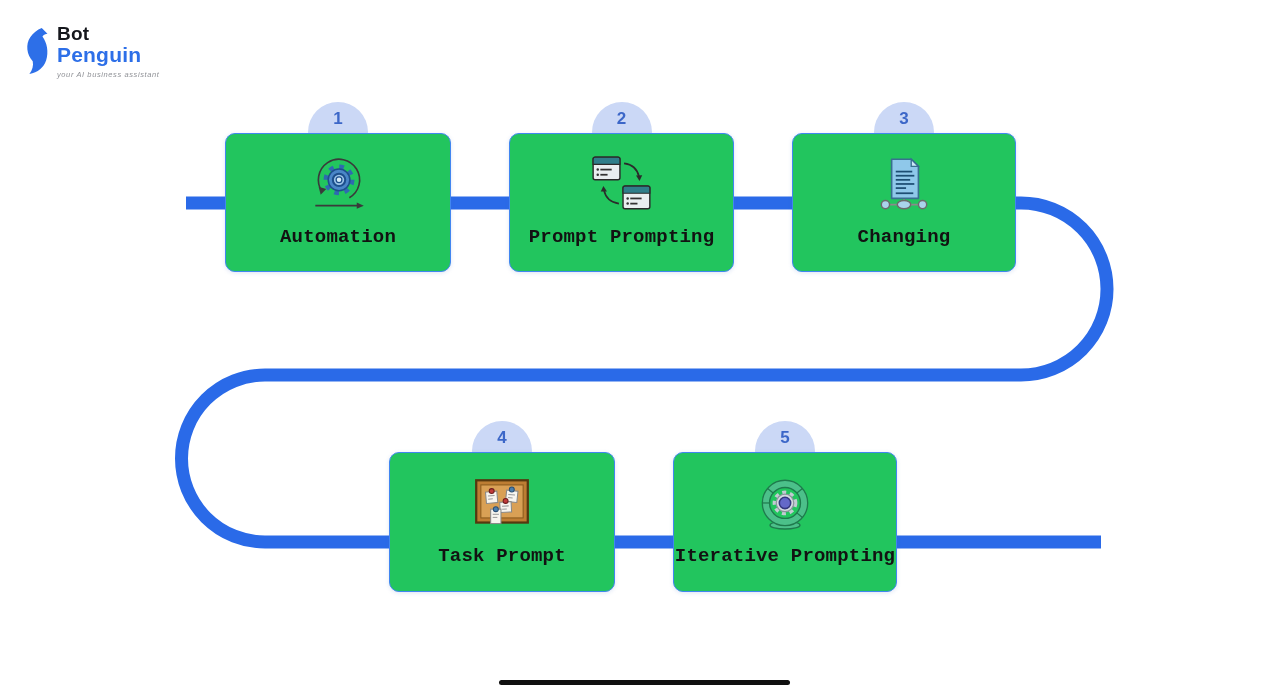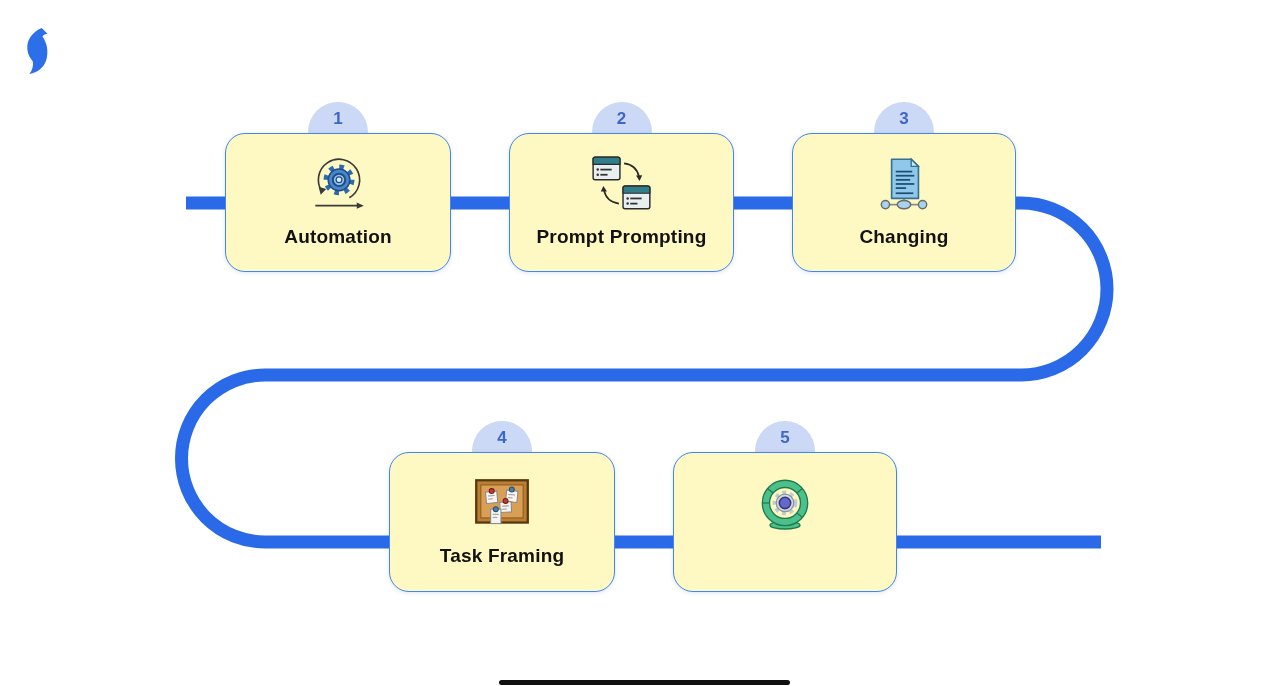--- a/index.html
+++ b/index.html
@@ -16,24 +16,24 @@
   .logo-text{margin-left:5px;display:flex;flex-direction:column;}
   .logo-bot{font-size:19px;font-weight:800;color:#15171c;line-height:20px;letter-spacing:.2px;}
   .logo-penguin{font-size:21px;font-weight:800;color:#2d6fe8;line-height:21px;letter-spacing:.2px;}
   .logo-tagline{font-size:7.5px;font-style:italic;color:#8f9196;margin-top:5px;letter-spacing:.6px;}
 
   
   .step{position:absolute;z-index:2;}
   .badge{position:absolute;left:50%;top:-31px;margin-left:-30px;width:60px;height:60px;
          border-radius:50%;background:#cbd8f6;z-index:1;display:flex;justify-content:center;}
   .badge span{margin-top:7px;font-size:17px;font-weight:700;color:#3c67c8;}
-  .card{position:relative;z-index:2;width:100%;height:100%;background:#fef9c3;
-        border:1px solid #4186f0;border-radius:20px;box-sizing:border-box;
+  .card{position:relative;z-index:2;width:100%;height:100%;background:#22c55e;
+        border:1px solid #4186f0;border-radius:10px;box-sizing:border-box;
         display:flex;flex-direction:column;align-items:center;
-        box-shadow:0 1px 4px rgba(70,110,200,.18);}
+        box-shadow:0 1px 4px rgba(70,110,200,.18);font-family:Liberation Mono, monospace;}
   .card .icon{width:66px;height:66px;margin-top:18px;}
   .card .label{margin-top:8px;font-size:19px;font-weight:700;color:#121212;letter-spacing:.2px;
                white-space:nowrap;}
 
   
   .gesture-bar{position:absolute;left:499px;top:680px;width:291px;height:5px;
                background:#101010;border-radius:3px;z-index:3;}
 </style>
 </head>
 <body>
@@ -43,20 +43,25 @@
   <svg class="flow-svg" width="1288" height="686" viewBox="0 0 1288 686">
     <path d="M 186 203 H 1021 A 86 86 0 0 1 1021 375 H 265 A 83.5 83.5 0 0 0 265 542 H 1101" fill="none" stroke="#2a6ae8" stroke-width="13" stroke-linejoin="round"></path>
   </svg>
 
   <div class="logo">
     <svg class="logo-mark" viewBox="0 0 36 52">
       <path d="M 24.5 0 L 31 6.5 C 28.8 6.6 26.8 7.6 25.3 9.5 C 30.5 16.5 32.5 27 29.5 36.5
                C 27 44.5 20 50.5 10.5 52 C 14 47.5 15.3 42.5 14.3 37.5
                C 7.5 30.5 6 18.5 11.5 10.5 C 14.8 5.8 19.3 1.8 24.5 0 Z" fill="#2d6fe8"></path>
     </svg>
+    <div class="logo-text">
+      <span class="logo-bot">Bot</span>
+      <span class="logo-penguin">Penguin</span>
+      <span class="logo-tagline">your AI business assistant</span>
+    </div>
   </div>
 
   <div class="step" style="left:225px;top:133px;width:226px;height:139px">
     <div class="badge">
       <span>1</span>
     </div>
     <div class="card">
       <svg class="icon" viewBox="0 0 64 64">
         <path d="M 16.6 38.5 A 20 20 0 1 1 43 44.3" fill="none" stroke="#3a3a3a" stroke-width="1.6"></path>
         <polygon points="15.2,41.5 13.2,33.8 20.6,35.9" fill="#3a3a3a"></polygon>
@@ -148,21 +153,21 @@
           <rect x="30" y="30" width="11" height="10" fill="#f7f5ef" stroke="#888" stroke-width="1"></rect>
           <line x1="32" y1="34" x2="38.5" y2="34" stroke="#9a9a9a" stroke-width="1"></line>
           <line x1="32" y1="37" x2="36.5" y2="37" stroke="#9a9a9a" stroke-width="1"></line>
         </g>
         <circle cx="35.5" cy="29" r="2.4" fill="#c13a3a" stroke="#6e1d1d" stroke-width="1"></circle>
         <rect x="21" y="37" width="10" height="14" fill="#f7f5ef" stroke="#888" stroke-width="1"></rect>
         <line x1="23" y1="42" x2="29" y2="42" stroke="#9a9a9a" stroke-width="1"></line>
         <line x1="23" y1="45" x2="27.5" y2="45" stroke="#9a9a9a" stroke-width="1"></line>
         <circle cx="26" cy="37" r="2.4" fill="#4a7fae" stroke="#2a4f74" stroke-width="1"></circle>
       </svg>
-      <div class="label">Task Framing</div>
+      <div class="label">Task Prompt</div>
     </div>
   </div>
 
   <div class="step" style="left:673px;top:452px;width:224px;height:140px">
     <div class="badge">
       <span>5</span>
     </div>
     <div class="card">
       <svg class="icon" viewBox="0 0 64 64">
         <ellipse cx="32" cy="52.5" rx="14.5" ry="3.8" fill="#4cc08a" stroke="#1f7a4d" stroke-width="1.4"></ellipse>
@@ -172,17 +177,18 @@
         <g stroke="#1f7a4d" stroke-width="1.2">
           <line x1="43.5" y1="21.4" x2="48.9" y2="16.9"></line>
           <line x1="20.5" y1="21.4" x2="15.1" y2="16.9"></line>
           <line x1="43.5" y1="40.6" x2="48.9" y2="45.1"></line>
           <line x1="17" y1="31" x2="10" y2="31"></line>
         </g>
         <circle cx="32" cy="31" r="9.5" fill="none" stroke="#c2cbd2" stroke-width="5" stroke-dasharray="3.6 3.4"></circle>
         <circle cx="32" cy="31" r="8.5" fill="#d4dbe0" stroke="#8b959d" stroke-width="1.2"></circle>
         <circle cx="32" cy="31" r="5.5" fill="#6468c8" stroke="#34377e" stroke-width="1.5"></circle>
       </svg>
+      <div class="label">Iterative Prompting</div>
     </div>
   </div>
 
   <div class="gesture-bar"></div>
 </div>
 
 </body></html>

